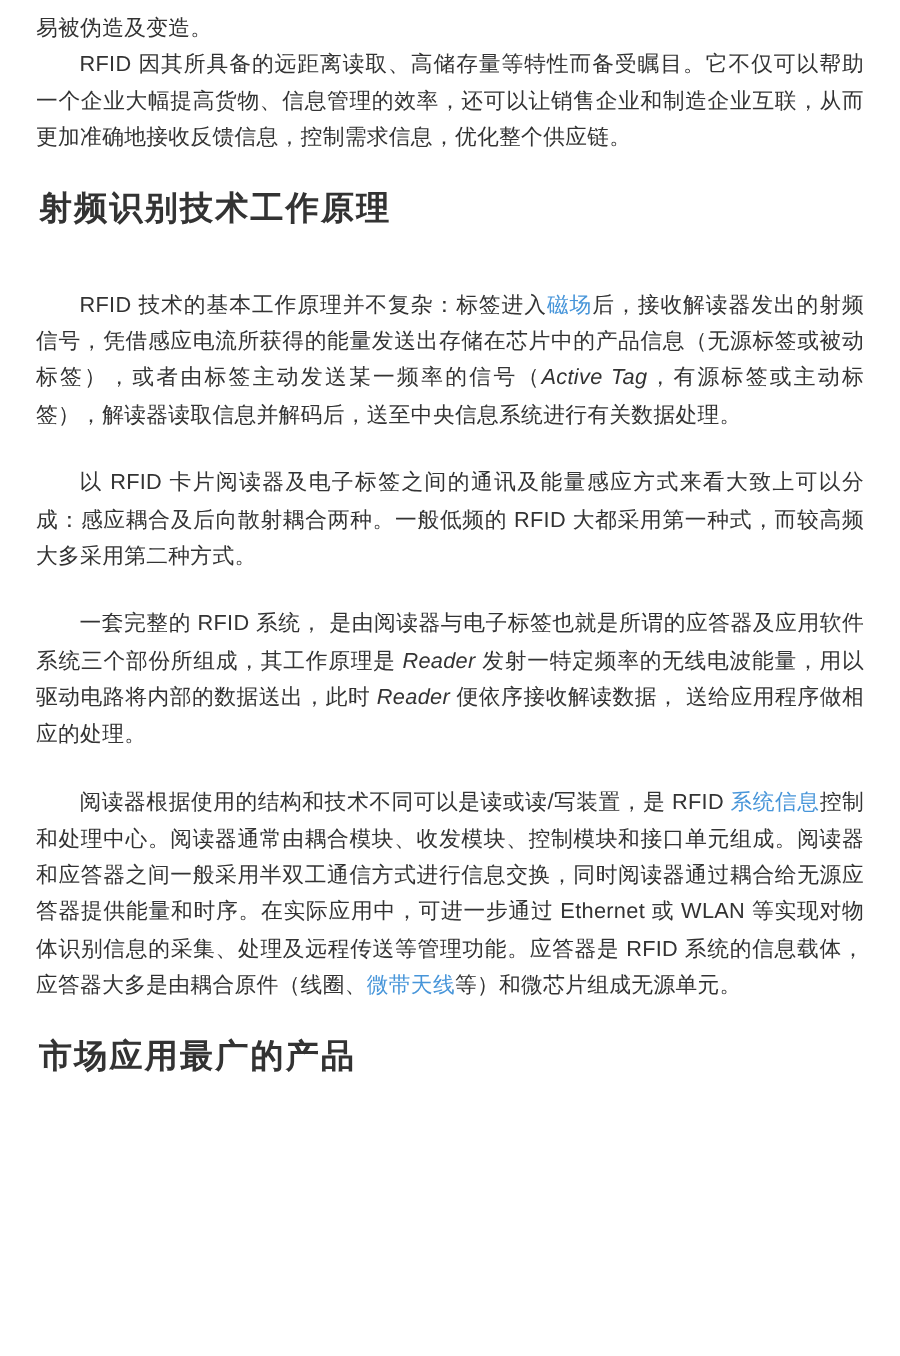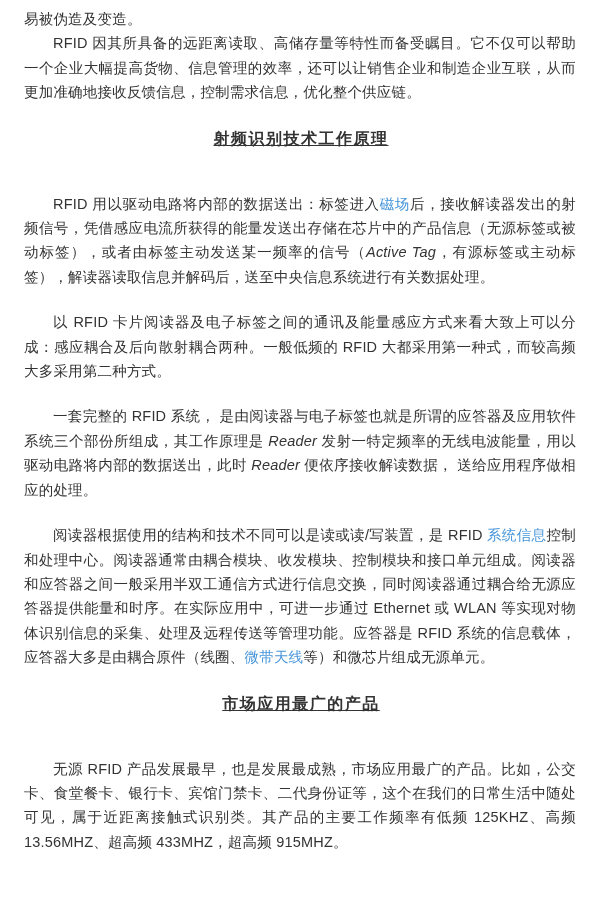--- a/index.html
+++ b/index.html
@@ -25,48 +25,46 @@
   p.para {
     margin: 0 0 21px 0;
     line-height: 24.4px;
     text-align: justify;
     letter-spacing: 0.2px;
   }
   p.para.indent { text-indent: 2em; }
   p.para.tight { margin-bottom: 0; }
   h2.heading {
     font-family: "Liberation Sans", sans-serif;
-    font-size: 16px;
+    font-size: 22px;
     line-height: 26px;
     font-weight: bold;
     color: var(--heading);
     letter-spacing: 1.5px;
     margin: 2px 0 40px 2px;
-    text-align: center;
-    text-decoration: underline;
+    text-align: left;
   }
   a.inline-link {
     color: var(--link);
     text-decoration: none;
     cursor: pointer;
   }
   em.italic-text {
     font-style: italic;
     font-family: "Liberation Sans", sans-serif;
   }
   span.text-span { font-style: normal; }
 </style>
 </head>
 <body>
 
 <div class="page">
   <div class="article-body">
       <p class="para tight"><span class="text-span">易被伪造及变造。</span></p>
       <p class="para indent"><span class="text-span">RFID 因其所具备的远距离读取、高储存量等特性而备受瞩目。它不仅可以帮助一个企业大幅提高货物、信息管理的效率，还可以让销售企业和制造企业互联，从而更加准确地接收反馈信息，控制需求信息，优化整个供应链。</span></p>
       <h2 class="heading">射频识别技术工作原理</h2>
-      <p class="para indent"><span class="text-span">RFID 用以驱动电路将内部的数据送出：标签进入</span><a class="inline-link" href="#">磁场</a><span class="text-span">后，接收解读器发出的射频信号，凭借感应电流所获得的能量发送出存储在芯片中的产品信息（无源标签或被动标签），或者由标签主动发送某一频率的信号（</span><em class="italic-text">Active Tag</em><span class="text-span">，有源标签或主动标签），解读器读取信息并解码后，送至中央信息系统进行有关数据处理。</span></p>
+      <p class="para indent"><span class="text-span">RFID 技术的基本工作原理并不复杂：标签进入</span><a class="inline-link" href="#">磁场</a><span class="text-span">后，接收解读器发出的射频信号，凭借感应电流所获得的能量发送出存储在芯片中的产品信息（无源标签或被动标签），或者由标签主动发送某一频率的信号（</span><em class="italic-text">Active Tag</em><span class="text-span">，有源标签或主动标签），解读器读取信息并解码后，送至中央信息系统进行有关数据处理。</span></p>
       <p class="para indent"><span class="text-span">以 RFID 卡片阅读器及电子标签之间的通讯及能量感应方式来看大致上可以分成：感应耦合及后向散射耦合两种。一般低频的 RFID 大都采用第一种式，而较高频大多采用第二种方式。</span></p>
       <p class="para indent"><span class="text-span">一套完整的 RFID 系统， 是由阅读器与电子标签也就是所谓的应答器及应用软件系统三个部份所组成，其工作原理是 </span><em class="italic-text">Reader</em><span class="text-span"> 发射一特定频率的无线电波能量，用以驱动电路将内部的数据送出，此时 </span><em class="italic-text">Reader</em><span class="text-span"> 便依序接收解读数据， 送给应用程序做相应的处理。</span></p>
       <p class="para indent"><span class="text-span">阅读器根据使用的结构和技术不同可以是读或读/写装置，是 RFID </span><a class="inline-link" href="#">系统信息</a><span class="text-span">控制和处理中心。阅读器通常由耦合模块、收发模块、控制模块和接口单元组成。阅读器和应答器之间一般采用半双工通信方式进行信息交换，同时阅读器通过耦合给无源应答器提供能量和时序。在实际应用中，可进一步通过 Ethernet 或 WLAN 等实现对物体识别信息的采集、处理及远程传送等管理功能。应答器是 RFID 系统的信息载体，应答器大多是由耦合原件（线圈、</span><a class="inline-link" href="#">微带天线</a><span class="text-span">等）和微芯片组成无源单元。</span></p>
       <h2 class="heading">市场应用最广的产品</h2>
-      <p class="para indent"><span class="text-span">无源 RFID 产品发展最早，也是发展最成熟，市场应用最广的产品。比如，公交卡、食堂餐卡、银行卡、宾馆门禁卡、二代身份证等，这个在我们的日常生活中随处可见，属于近距离接触式识别类。其产品的主要工作频率有低频 125KHZ、高频 13.56MHZ、超高频 433MHZ，超高频 915MHZ。</span></p>
     </div>
 </div>
 
 </body></html>

